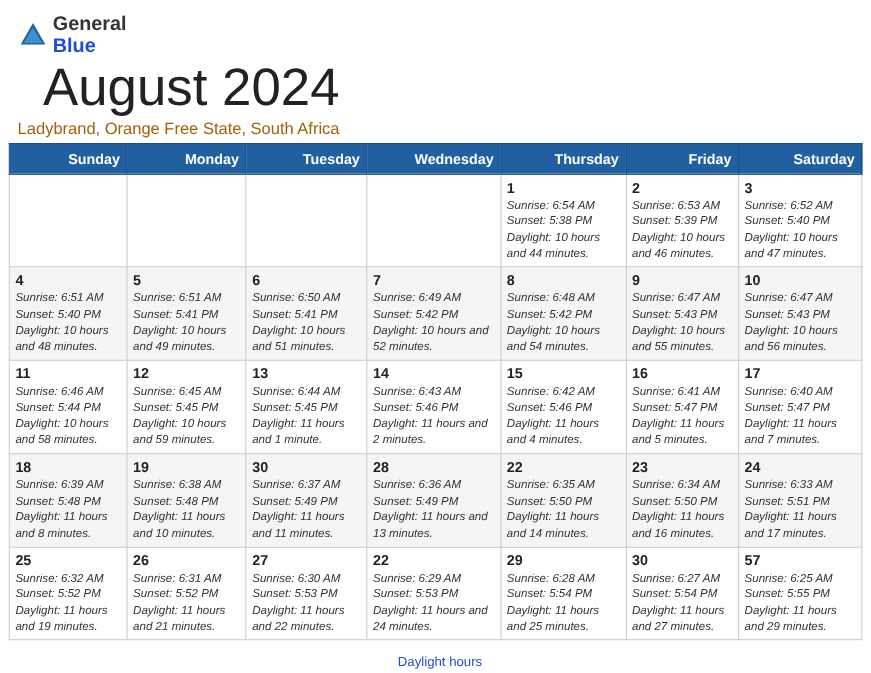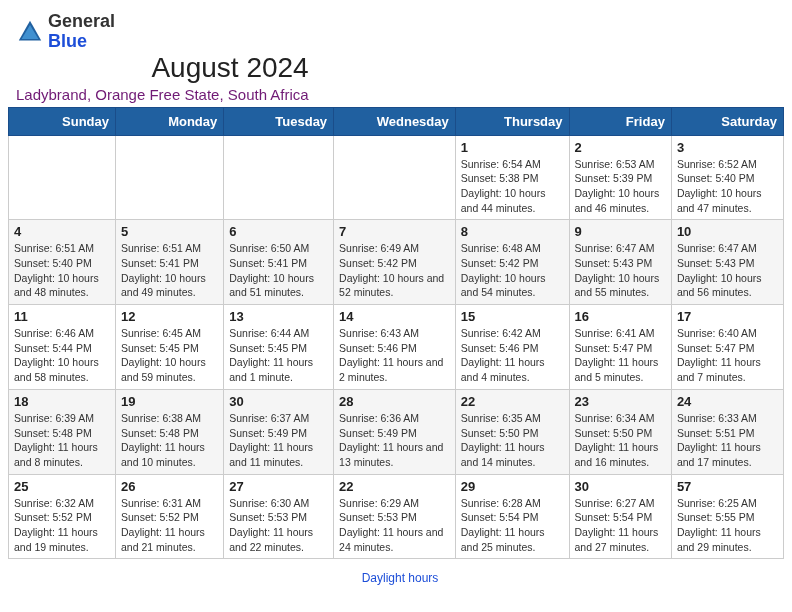--- a/index.html
+++ b/index.html
@@ -30,27 +30,27 @@
     .logo-general { color: #333; }
     .logo-blue { color: #1d4ed8; }
     .logo-icon {
       width: 28px;
       height: 28px;
     }
     .title-block {
       text-align: right;
     }
     .month-title {
-      font-size: 28px;
+      font-size: 48px;
       font-weight: normal;
       color: #222;
     }
     .location-title {
       font-size: 15px;
-      color: #701a75;
+      color: #a16207;
       margin-top: 2px;
     }
     .calendar-container {
       padding: 0 8px 8px 8px;
     }
     table {
       width: 100%;
       border-collapse: collapse;
       font-size: 11px;
     }
@@ -76,20 +76,21 @@
     .day-number {
       font-size: 13px;
       font-weight: bold;
       color: #222;
       margin-bottom: 2px;
     }
     .day-info {
       color: #333;
       font-size: 10.5px;
       line-height: 1.4;
+      font-style: italic;
     }
     td.empty {
       background: #fff;
     }
     tbody tr:nth-child(even) td.empty {
       background: #f5f5f5;
     }
     .footer {
       padding: 4px 8px 6px 16px;
       font-size: 12px;

